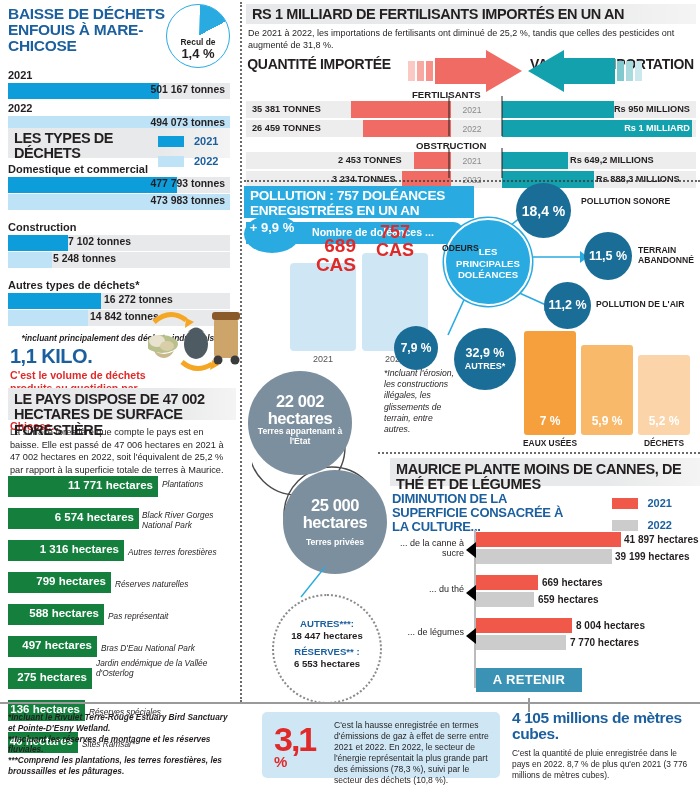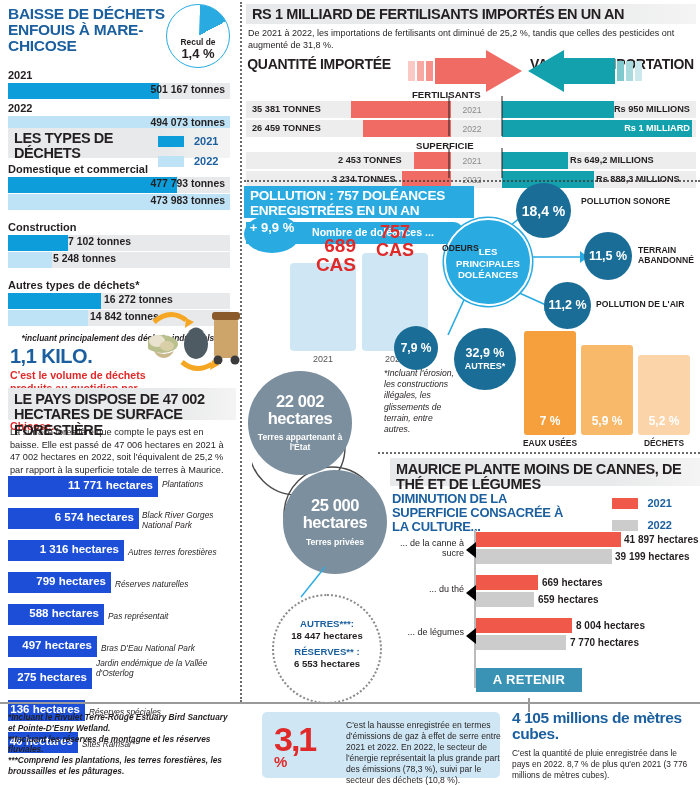--- a/index.html
+++ b/index.html
@@ -60,30 +60,30 @@
 
   .legend-sq { display:inline-block; width:26px; height:11px; vertical-align:middle; }
   .legend-txt { color:#1b5f9e; font-weight:bold; font-size:11px; vertical-align:middle; }
 
   .note { font-size:8.4px; font-style:italic; font-weight:bold; text-align:center; }
 
   .kilo-num { color:#1b5f9e; font-weight:bold; font-size:20px; letter-spacing:-0.5px; }
   .kilo-txt { color:#e02a2a; font-weight:bold; font-size:10.6px; line-height:1.2; }
 
   .forest-body { font-size:9.2px; line-height:1.36; }
-  .fbar { position:relative; height:21px; background:#1d4ed8; margin-top:8px; }
+  .fbar { position:relative; height:21px; background:#15803d; margin-top:8px; }
   .fbar .v { position:absolute; right:5px; top:3px; color:#fff; font-weight:bold; font-size:11.5px; }
   .fcap { position:absolute; font-size:8.3px; font-style:italic; line-height:1.15; }
 
   .foot-note { font-size:8.3px; font-style:italic; font-weight:bold; line-height:1.3; }
 
   
   .circ { position:absolute; border-radius:50%; background:#7c8f9e; color:#fff; text-align:center; }
   .circ .big { font-weight:bold; font-size:16.5px; line-height:1.0; letter-spacing:-0.4px; }
-  .circ .sub { font-weight:bold; font-size:8.6px; line-height:1.12; margin-top:7px; }
+  .circ .sub { font-weight:bold; font-size:8.6px; line-height:1.12; margin-top:1px; }
   .circ-dot {
     position:absolute; border-radius:50%; border:2px dotted #8a8a8a;
     text-align:center; color:#1b5f9e; font-weight:bold;
   }
 
   
   #right-col { position:absolute; left:244px; top:0; width:456px; height:785px; }
 
   .intro { font-size:9px; line-height:1.3; }
 
@@ -354,21 +354,21 @@
       </div>
       <div class="imp-row">
         <span class="lbl" style="left:6px;">26 459 TONNES</span>
         <div class="imp-bar c-red" style="left:117px; width:88px;"></div>
         <span class="yr" style="left:205px;">2022</span>
         <div class="imp-bar c-teal" style="left:256px; width:190px;"></div>
         <span class="lbl" style="right:6px; color:#fff;">Rs 1 MILLIARD</span>
       </div>
     </div>
 
-    <div class="abs bold" style="left:172px; top:140px; font-size:9.6px;">SUPERFICIE</div>
+    <div class="abs bold" style="left:172px; top:140px; font-size:9.6px;">OBSTRUCTION</div>
 
     <div class="abs" style="left:2px; top:152px; width:450px;">
       <div class="imp-row">
         <span class="lbl" style="left:92px;">2 453 TONNES</span>
         <div class="imp-bar c-red" style="left:168px; width:37px;"></div>
         <span class="yr" style="left:205px;">2021</span>
         <div class="imp-bar c-teal" style="left:256px; width:66px;"></div>
         <span class="lbl" style="left:324px;">Rs 649,2 MILLIONS</span>
       </div>
       <div class="imp-row">
@@ -510,21 +510,21 @@
     </div>
   </div>
 
   <div class="abs" style="left:0px; top:702px; width:700px; height:1.5px; background:#9a9a9a;"></div>
 
   <div class="abs blue-box" style="left:262px; top:712px; width:238px; height:66px;">
     <div class="abs bigred" style="left:12px; top:14px;">
       <span>3,1</span>
       <span style="display:block; font-size:15px; margin-top:2px;">%</span>
     </div>
-    <div class="abs bb-txt" style="left:72px; top:8px; width:160px;margin-left:12px;">C'est la hausse enregistrée en termes d'émissions de gaz à effet de serre entre 2021 et 2022. En 2022, le secteur de l'énergie représentait la plus grande part des émissions (78,3 %), suivi par le secteur des déchets (10,8 %).</div>
+    <div class="abs bb-txt" style="left:72px; top:8px; width:160px;">C'est la hausse enregistrée en termes d'émissions de gaz à effet de serre entre 2021 et 2022. En 2022, le secteur de l'énergie représentait la plus grande part des émissions (78,3 %), suivi par le secteur des déchets (10,8 %).</div>
   </div>
 
   <div class="abs" style="left:512px; top:710px; width:182px;">
     <div class="rainnum">4 105 millions de mètres cubes.</div>
     <div class="raintxt" style="margin-top:5px;">C'est la quantité de pluie enregistrée dans le pays en 2022. 8,7 % de plus qu'en 2021 (3 776 millions de mètres cubes).</div>
   </div>
 
 </div>
 
 </body></html>

